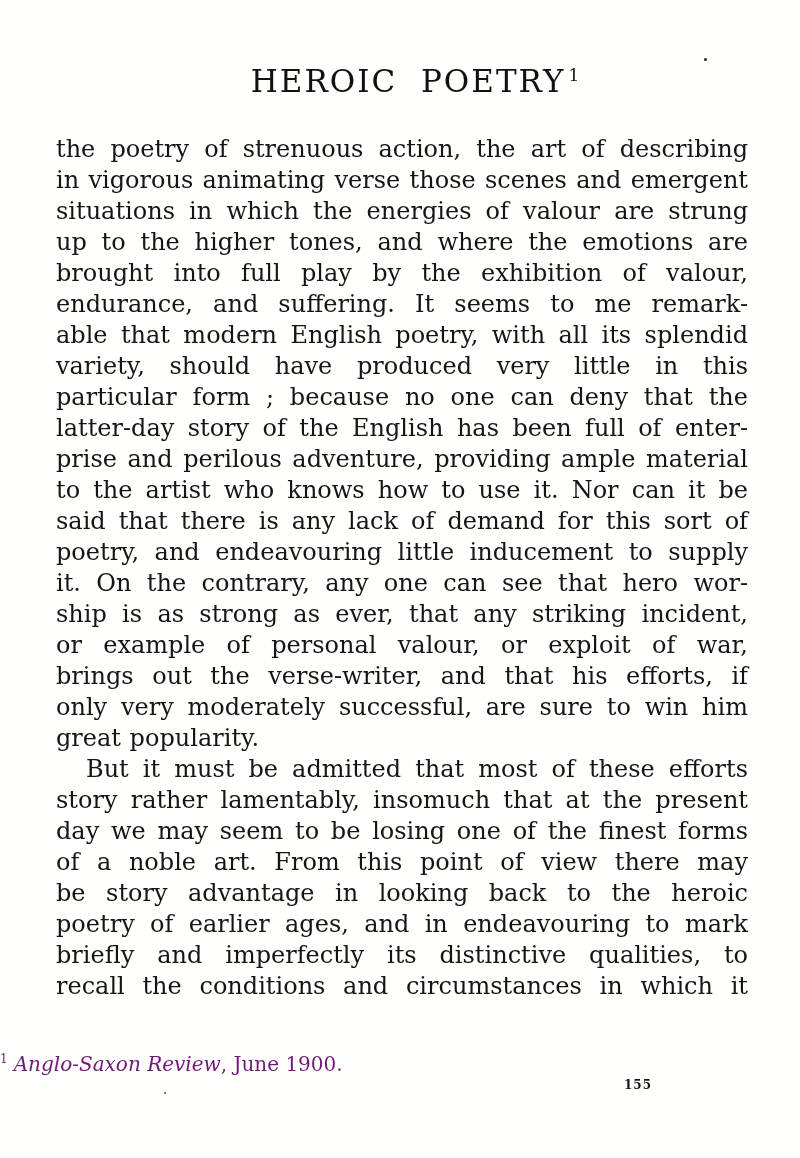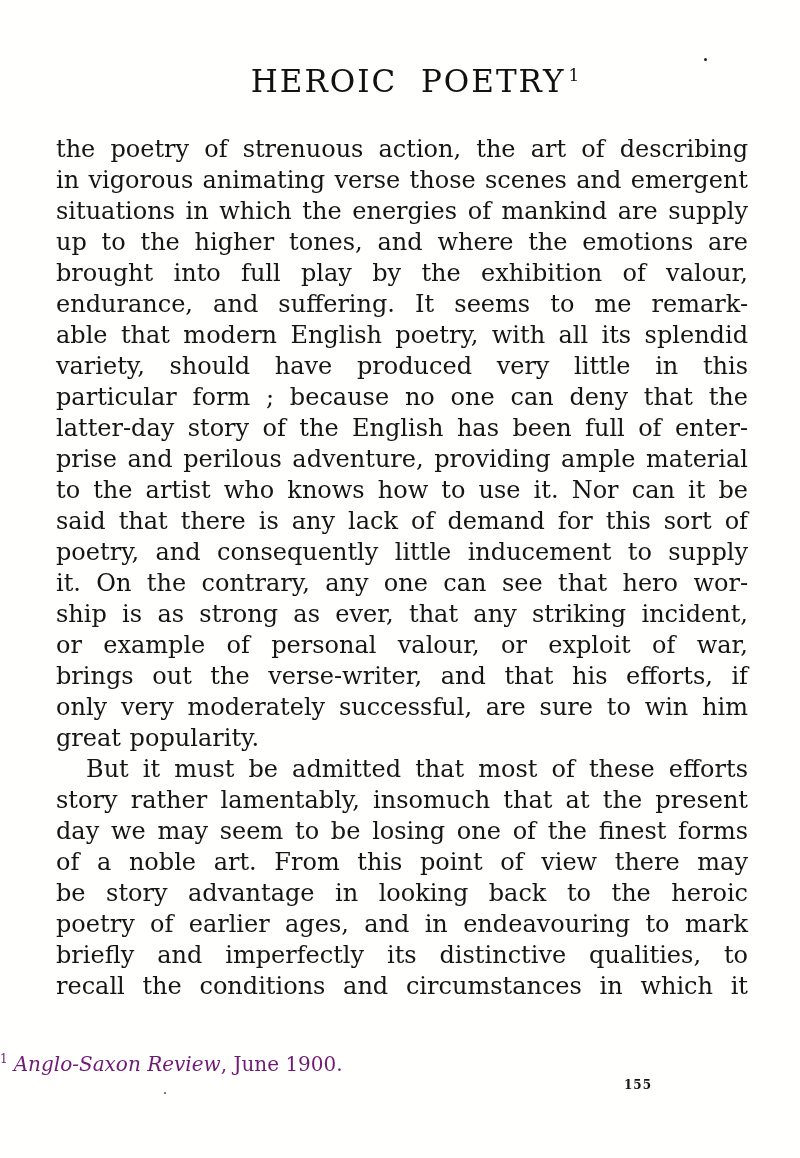--- a/index.html
+++ b/index.html
@@ -92,32 +92,32 @@
 <body>
 
 <div class="page">
 
   <h1 class="title"><span>HEROIC POETRY</span><sup>1</sup></h1>
 
   <div class="body-text">
       <div class="para">
         <div class="line">the poetry of strenuous action, the art of describing</div>
         <div class="line">in vigorous animating verse those scenes and emergent</div>
-        <div class="line">situations in which the energies of mankind are supply</div>
+        <div class="line">situations in which the energies of valour are strung</div>
         <div class="line">up to the higher tones, and where the emotions are</div>
         <div class="line">brought into full play by the exhibition of valour,</div>
         <div class="line">endurance, and suffering. It seems to me remark-</div>
         <div class="line">able that modern English poetry, with all its splendid</div>
         <div class="line">variety, should have produced very little in this</div>
         <div class="line">particular form ; because no one can deny that the</div>
         <div class="line">latter-day story of the English has been full of enter-</div>
         <div class="line">prise and perilous adventure, providing ample material</div>
         <div class="line">to the artist who knows how to use it. Nor can it be</div>
         <div class="line">said that there is any lack of demand for this sort of</div>
-        <div class="line">poetry, and consequently little inducement to supply</div>
+        <div class="line">poetry, and endeavouring little inducement to supply</div>
         <div class="line">it. On the contrary, any one can see that hero wor-</div>
         <div class="line">ship is as strong as ever, that any striking incident,</div>
         <div class="line">or example of personal valour, or exploit of war,</div>
         <div class="line">brings out the verse-writer, and that his efforts, if</div>
         <div class="line">only very moderately successful, are sure to win him</div>
         <div class="line last-left">great popularity.</div>
       </div>
       <div class="para indent">
         <div class="line">But it must be admitted that most of these efforts</div>
         <div class="line">story rather lamentably, insomuch that at the present</div>

